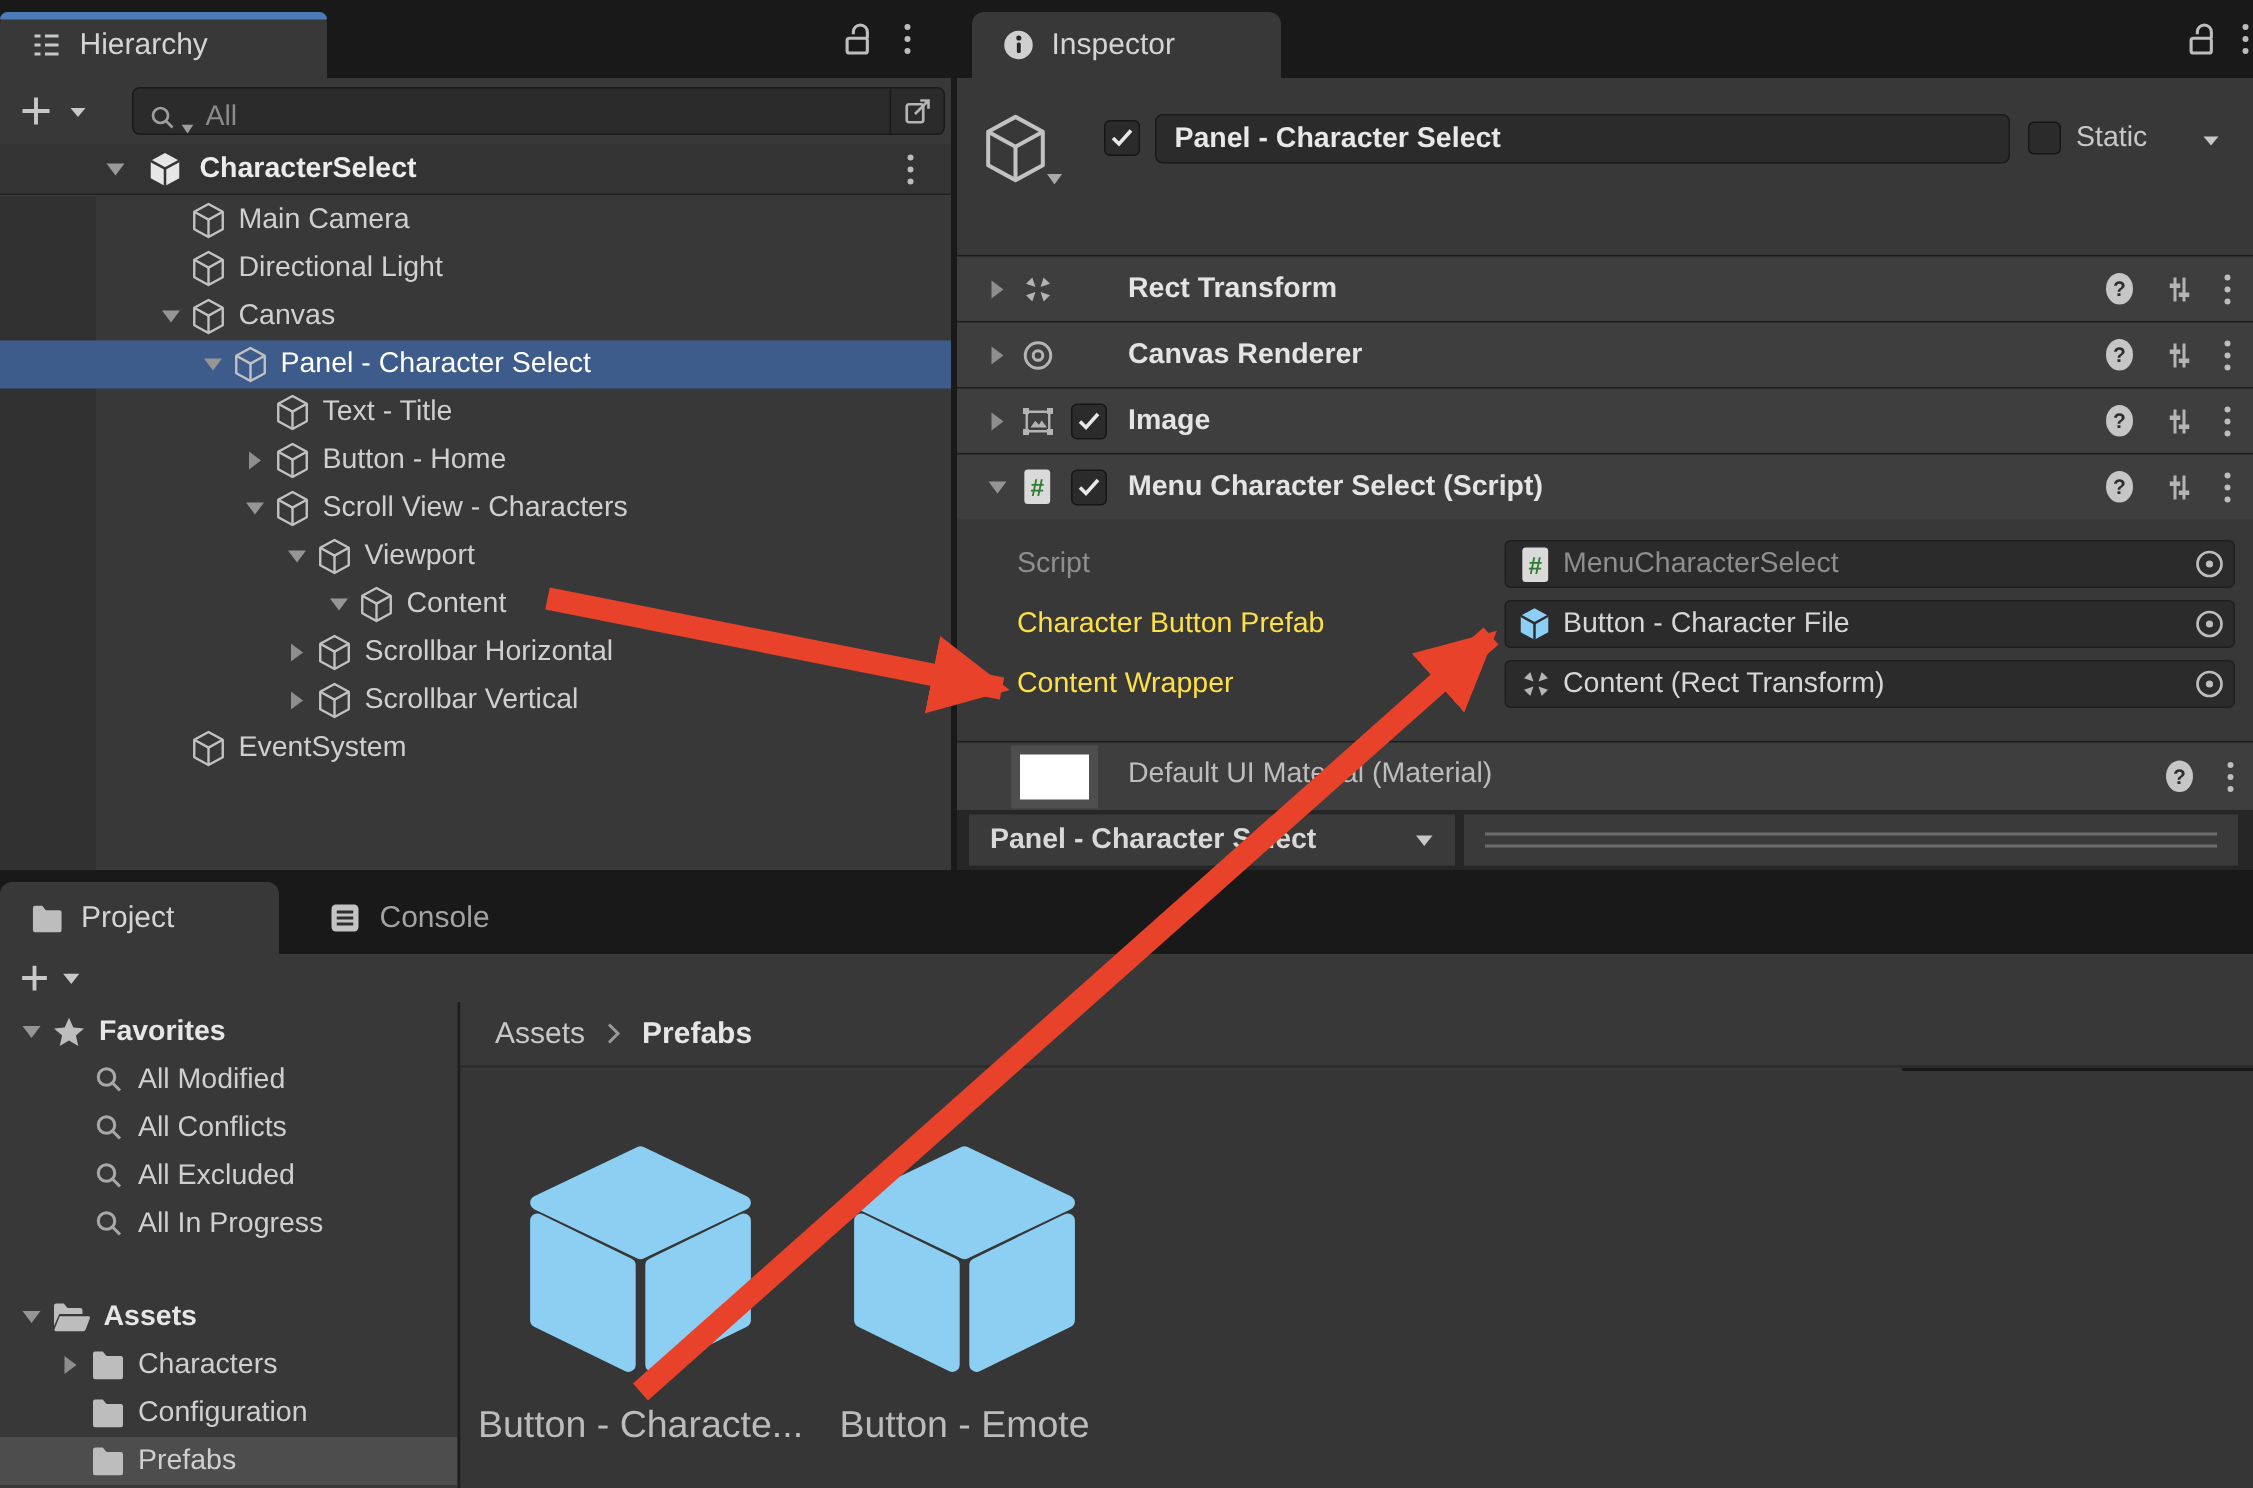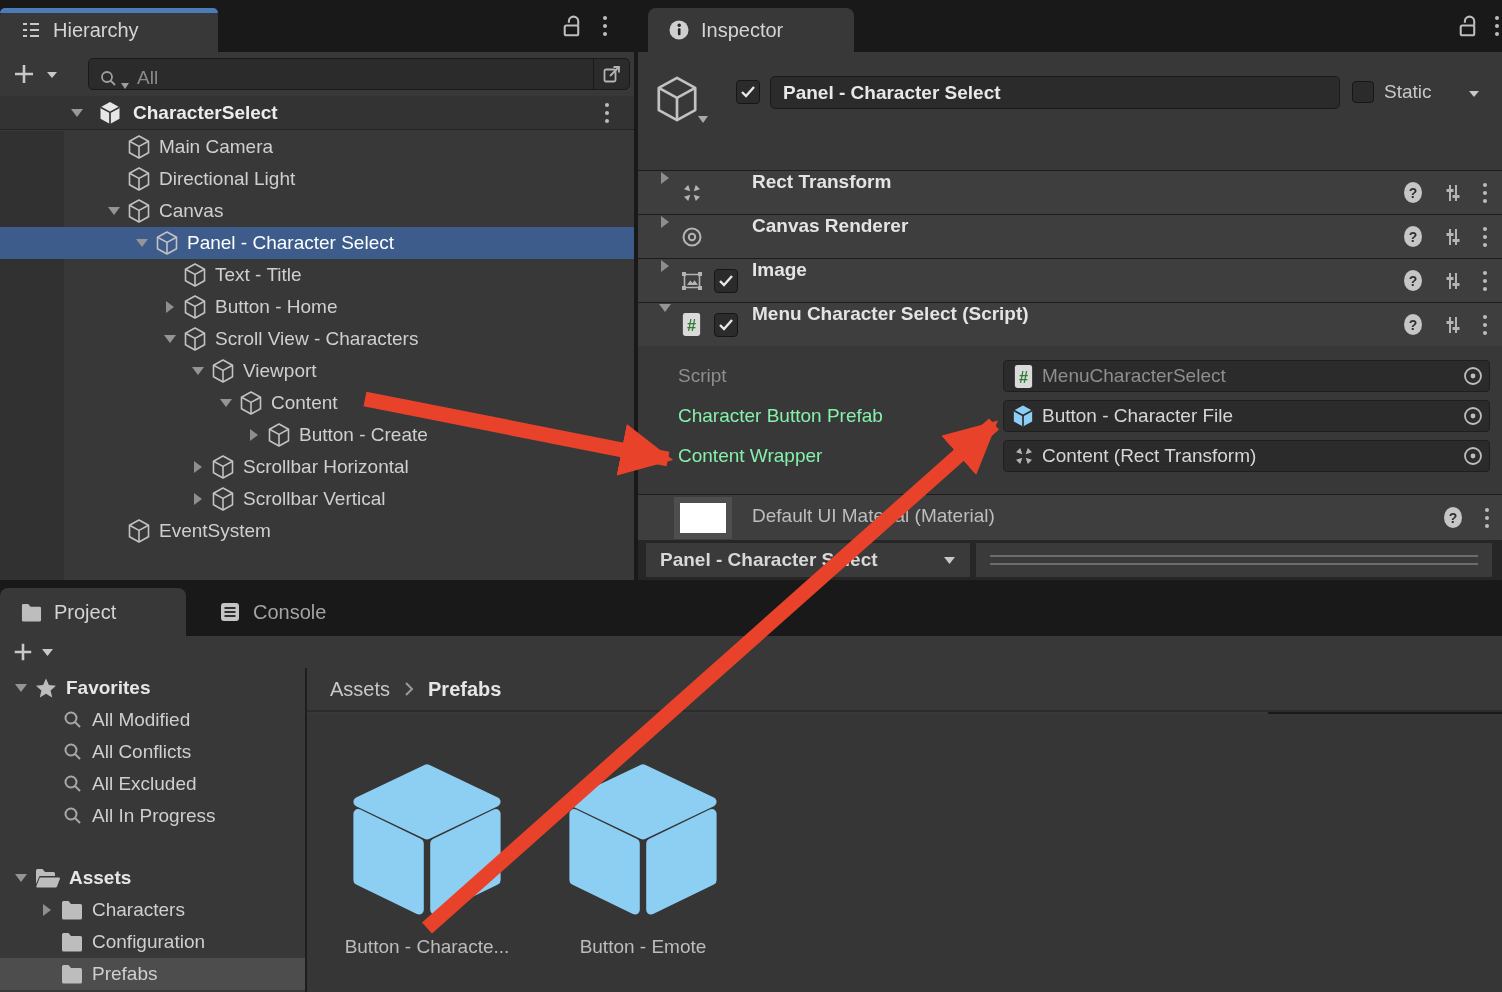--- a/index.html
+++ b/index.html
@@ -72,31 +72,31 @@
     position: absolute; height: 31px; background: #585858;
     border: 1px solid #2E2E2E; border-radius: 5px;
     display: flex; align-items: center; padding: 0 12px; color: #E4E4E4;
   }
   .dd .ddcaret { margin-left: auto; }
   .ilabel { position: absolute; color: #C4C4C4; }
 
   #i-comps { left: 0; top: 170px; width: 864px; }
   .comp {
     height: 44px; background: #3E3E3E; border-top: 1px solid #1C1C1C;
-    display: flex; padding: 0 14px 0 12px;
+    display: flex; align-items: center; padding: 0 14px 0 12px;
   }
   .comp .exp { width: 30px; display: flex; justify-content: center; }
   .comp .cicon { width: 34px; display: flex; align-items: center; }
   .comp .ccb { width: 38px; display: flex; align-items: center; }
   .comp .ctitle { font-weight: bold; color: #E4E4E4; flex: 1; }
   .comp .rics { display: flex; align-items: center; gap: 17px; }
 
   #i-props { left: 0; top: 346px; width: 864px; height: 148px; background: #383838; padding-top: 10px; }
   .prow { height: 40px; display: flex; align-items: center; padding-left: 40px; }
-  .prow .plabel { width: 325px; color: #86efac; }
+  .prow .plabel { width: 325px; color: #fde047; }
   .prow.disabled .plabel { color: #8E8E8E; }
   .objfield {
     width: 487px; height: 32px; background: #2B2B2B; border: 1px solid #1F1F1F;
     border-radius: 4px; display: flex; align-items: center; padding-left: 8px;
     color: #D6D6D6;
   }
   .prow.disabled .objfield { color: #8E8E8E; }
   .objfield .ficon { width: 30px; display: flex; align-items: center; }
   .objfield .ftext { flex: 1; white-space: nowrap; overflow: hidden; }
   .objfield .picker {
@@ -122,21 +122,21 @@
   #p-right { left: 307px; top: 88px; width: 1195px; height: 324px; }
   .lrow { height: 32px; display: flex; align-items: center; color: #CFCFCF; }
   .lrow.selected { background: #4D4D4D; }
   .lrow .exp { width: 26px; display: flex; justify-content: center; }
   .lrow .licon { margin-right: 8px; display: flex; align-items: center; }
   #p-crumbbar {
     position: absolute; left: 0; top: 0; width: 1195px; height: 44px; background: #383838;
     border-bottom: 2px solid #2C2C2C; display: flex; align-items: center; font-size: 20px;
   }
   #p-content { position: absolute; left: 0; top: 46px; width: 1195px; height: 278px; background: #363636; }
-  .tile-label { position: absolute; width: 220px; text-align: center; color: #BCBCBC; font-size: 19px; }
+  .tile-label { position: absolute; width: 220px; text-align: center; color: #BCBCBC; font-size: 25px; }
 
   
   #arrows { left: 0; top: 0; width: 1502px; height: 992px; pointer-events: none; z-index: 50; }
 
   .iconbtn { display: flex; align-items: center; justify-content: center; }
 </style>
 </head>
 <body>
 
 <div id="app">
@@ -369,37 +369,20 @@
               <svg width="24" height="26" viewBox="0 0 24 26">
                 <g fill="none" stroke="#C2C2C2" stroke-width="1.6" stroke-linejoin="round">
                   <path d="M12 2 L21.5 7.2 V18.8 L12 24 L2.5 18.8 V7.2 Z"></path>
                   <path d="M2.5 7.2 L12 12.4 L21.5 7.2"></path>
                   <path d="M12 12.4 V24"></path>
                 </g>
               </svg>
             </span>
             <span>Content</span>
           </div>
-          <div class="trow" style="padding-left: 241px;">
-            <span class="exp">
-              <svg width="10" height="14">
-                <path d="M1 1 v12 l8 -6 z" fill="#8E8E8E"></path>
-              </svg>
-            </span>
-            <span class="ticon">
-              <svg width="24" height="26" viewBox="0 0 24 26">
-                <g fill="none" stroke="#C2C2C2" stroke-width="1.6" stroke-linejoin="round">
-                  <path d="M12 2 L21.5 7.2 V18.8 L12 24 L2.5 18.8 V7.2 Z"></path>
-                  <path d="M2.5 7.2 L12 12.4 L21.5 7.2"></path>
-                  <path d="M12 12.4 V24"></path>
-                </g>
-              </svg>
-            </span>
-            <span>Button - Create</span>
-          </div>
           <div class="trow" style="padding-left: 185px;">
             <span class="exp">
               <svg width="10" height="14">
                 <path d="M1 1 v12 l8 -6 z" fill="#8E8E8E"></path>
               </svg>
             </span>
             <span class="ticon">
               <svg width="24" height="26" viewBox="0 0 24 26">
                 <g fill="none" stroke="#C2C2C2" stroke-width="1.6" stroke-linejoin="round">
                   <path d="M12 2 L21.5 7.2 V18.8 L12 24 L2.5 18.8 V7.2 Z"></path>

